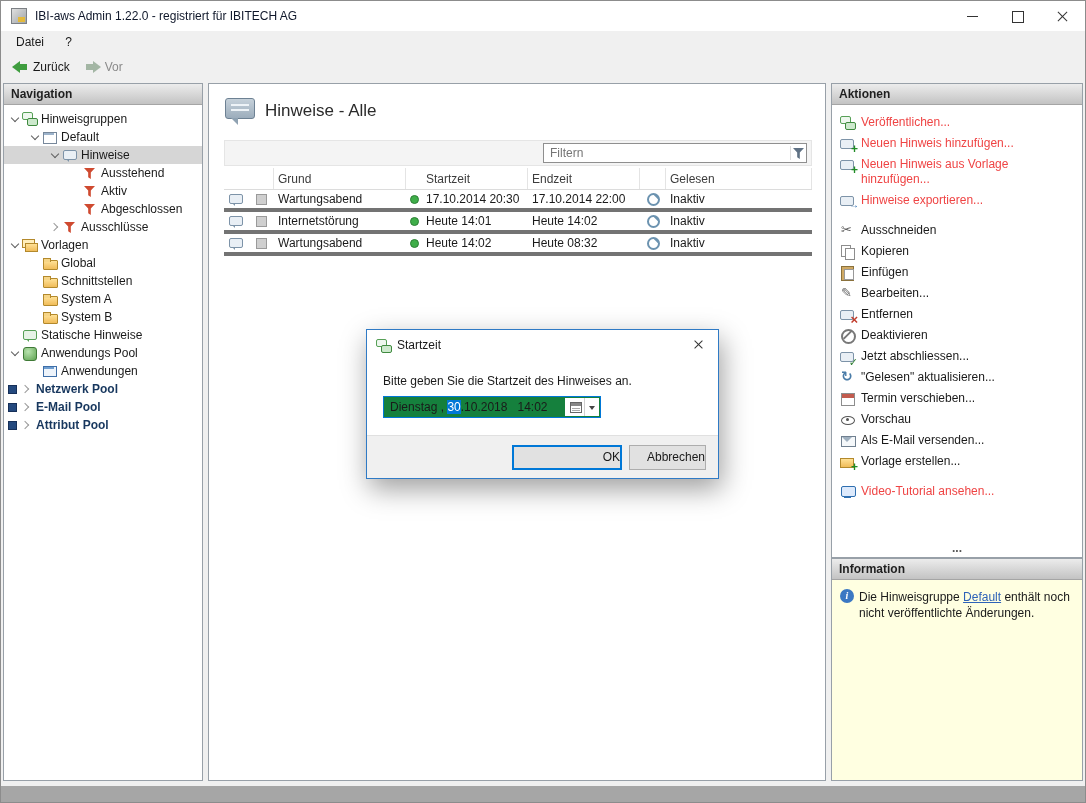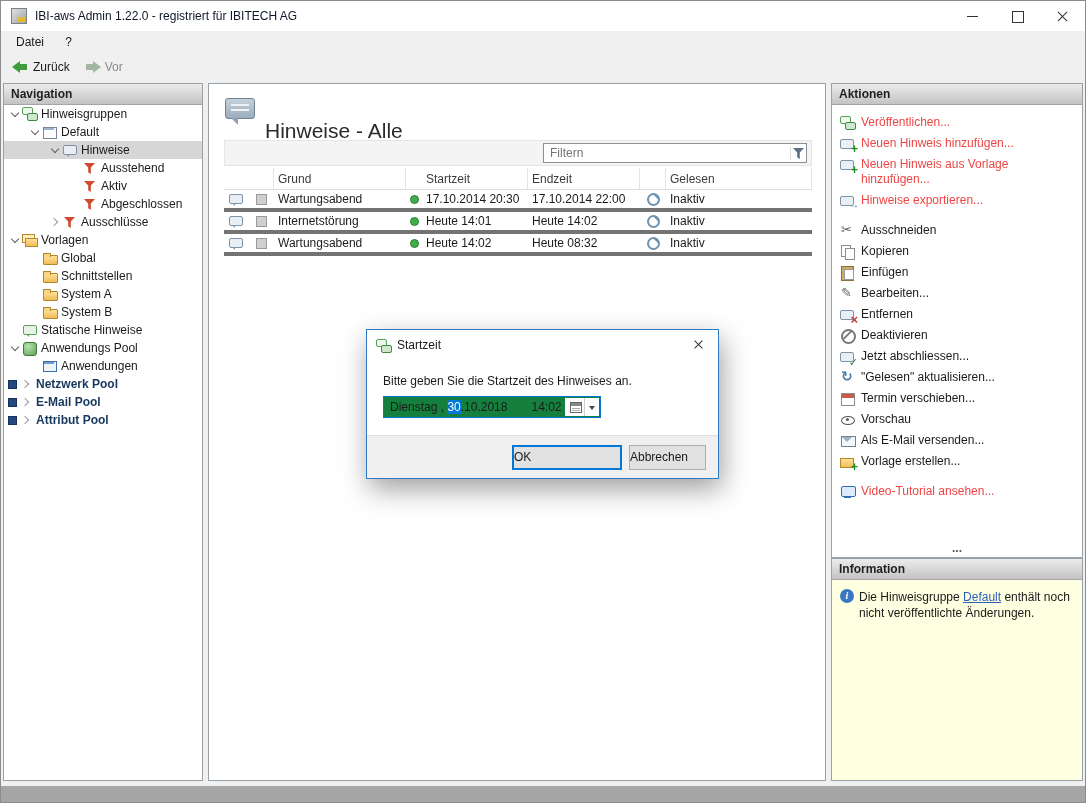--- a/index.html
+++ b/index.html
@@ -38,21 +38,21 @@
   
   .panel{position:absolute;background:#fff;border:1px solid #98a0a8}
   .panel-header{height:21px;line-height:20px;padding-left:7px;font-weight:700;color:#1f1f1f;
                 background:linear-gradient(#ececec,#c3c3c3);border-bottom:1px solid #a5a5a5}
   #nav-panel{left:2px;top:82px;width:200px;height:698px}
   #main-panel{left:207px;top:82px;width:618px;height:698px}
   #actions-panel{left:830px;top:82px;width:252px;height:475px}
   #info-panel{left:830px;top:557px;width:252px;height:223px}
 
   
-  .tree{}
+  .tree{padding-top:5px}
   .trow{display:flex;align-items:center;height:18px;white-space:nowrap}
   .trow.selected{background:#d6d6d6}
   .lv0{padding-left:4px}.lv1{padding-left:24px}.lv2{padding-left:44px}.lv3{padding-left:64px}
   .chev{width:14px;height:14px;position:relative;flex:none}
   .chev.exp::before{content:"";position:absolute;left:4px;top:3px;width:5px;height:5px;
                     border-right:1px solid #5f5f5f;border-bottom:1px solid #5f5f5f;transform:rotate(45deg)}
   .chev.col::before{content:"";position:absolute;left:3px;top:4px;width:5px;height:5px;
                     border-right:1px solid #9a9a9a;border-bottom:1px solid #9a9a9a;transform:rotate(-45deg)}
   .tlabel{margin-left:3px}
   .pool .tlabel{color:#17375e;font-weight:700}
@@ -79,21 +79,21 @@
   .ic-app::before{content:"";position:absolute;left:1px;top:3px;width:12px;height:9px;background:#eef4fb;border:1px solid #3e6ea8}
   .ic-app::after{content:"";position:absolute;left:2px;top:4px;width:10px;height:2px;background:#6f9ed0}
   .ic-groups::before{content:"";position:absolute;left:1px;top:4px;width:7px;height:7px;border-radius:50%;background:#e3cf7e;border:1px solid #8a7430}
   .ic-groups::after{content:"";position:absolute;left:7px;top:6px;width:7px;height:7px;border-radius:50%;background:#cdd8e2;border:1px solid #6c7f92}
 
   
   .main-title-icon{position:absolute;left:16px;top:14px;width:30px;height:21px;
                    background:linear-gradient(#c6d1da,#9cadbc);border:1px solid #6d8193;border-radius:3px}
   .main-title-icon::before{content:"";position:absolute;left:5px;top:5px;width:18px;height:2px;background:#eef3f7;box-shadow:0 5px 0 #eef3f7}
   .main-title-icon::after{content:"";position:absolute;left:5px;bottom:-7px;border-left:7px solid transparent;border-top:7px solid #8fa2b2}
-  .page-title{position:absolute;left:56px;top:35px;font-size:21px;color:#2b2b2b}
+  .page-title{position:absolute;left:56px;top:17px;font-size:17px;color:#2b2b2b}
 
   .filter-band{position:absolute;left:15px;top:56px;width:588px;height:26px;background:#f4f4f4;border:1px solid #e5e5e5}
   .filter-wrap{position:absolute;left:318px;top:2px;width:264px;height:20px}
   .filter-input{width:100%;height:100%;border:1px solid #8f8f8f;background:#fff;padding:0 22px 0 6px;
                 font:12px "Liberation Sans","DejaVu Sans",sans-serif;color:#333}
   .filter-input::placeholder{color:#757575}
   .filter-funnel{position:absolute;right:3px;top:3px;width:14px;height:14px;border-left:1px solid #dcdcdc}
   .filter-funnel::before{content:"";position:absolute;left:2px;top:2px;width:11px;height:11px;background:#5f7184;
                          clip-path:polygon(0 0,100% 0,62% 42%,62% 100%,38% 84%,38% 42%)}
 
@@ -161,29 +161,29 @@
   .dlg-title-text{position:absolute;left:30px;top:0;line-height:30px}
   .dlg-close{position:absolute;right:0;top:0;width:40px;height:30px}
   .dlg-close::before,.dlg-close::after{content:"";position:absolute;left:15px;top:14px;width:11px;height:1px;background:#333}
   .dlg-close::before{transform:rotate(45deg)}
   .dlg-close::after{transform:rotate(-45deg)}
   .dlg-msg{position:absolute;left:16px;top:44px}
   .datetime{position:absolute;left:16px;top:66px;width:218px;height:22px;border:1px solid #0078d7;
             display:flex;align-items:center;padding-left:6px;background:#15803d}
   .dt-part{white-space:pre}
   .dt-sel{background:#0078d7;color:#fff}
-  .dt-time{margin-left:24px}
+  .dt-time{margin-left:10px}
   .dt-right{position:absolute;right:1px;top:1px;bottom:1px;width:34px;display:flex;align-items:center;justify-content:flex-end;background:#fff}
   .dt-cal{width:12px;height:11px;border:1px solid #666;position:relative;margin-right:2px;background:#fff}
   .dt-cal::before{content:"";position:absolute;left:0;top:0;right:0;height:3px;background:#888}
   .dt-cal::after{content:"";position:absolute;left:1px;top:5px;width:8px;height:1px;background:#aaa;box-shadow:0 2px 0 #aaa}
   .dt-arrow{width:15px;height:100%;border-left:1px solid #d0d0d0;position:relative}
   .dt-arrow::before{content:"";position:absolute;left:4px;top:8px;border-left:3.5px solid transparent;border-right:3.5px solid transparent;border-top:4px solid #444}
   .dlg-footer{position:absolute;left:0;right:0;bottom:0;height:43px;background:#f0f0f0;border-top:1px solid #e0e0e0}
-  .btn{position:absolute;top:9px;height:25px;background:#e1e1e1;border:1px solid #adadad;text-align:left;line-height:23px}
+  .btn{position:absolute;top:9px;height:25px;background:#e1e1e1;border:1px solid #adadad;text-align:right;line-height:23px}
   .btn.ok{right:96px;width:110px;border:2px solid #0078d7;line-height:21px}
   .btn.cancel{right:12px;width:77px}
 
   
   #status-bar{position:absolute;left:0;top:785px;width:100%;height:18px;background:#a6a6a6}
 </style>
 </head>
 <body>
 
 <div class="titlebar">

